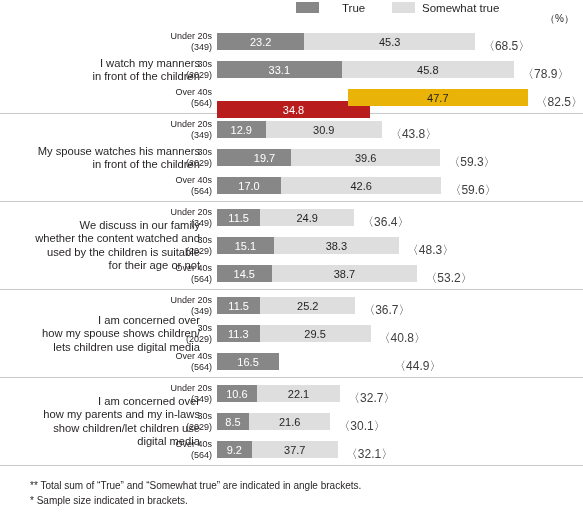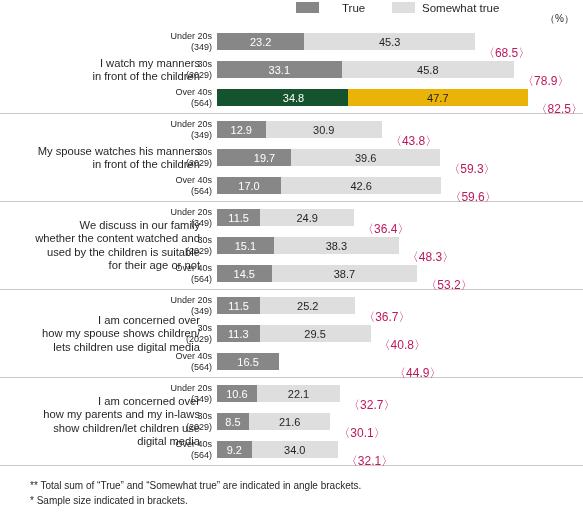--- a/index.html
+++ b/index.html
@@ -116,27 +116,27 @@
   }
   .seg.true {
     left: 0;
     color: #ffffff;
   }
   .seg.somewhat {
     color: #231f20;
   }
   .total {
     position: absolute;
-    top: 12px;
+    top: 5px;
     height: 17px;
     display: flex;
     align-items: center;
     font-size: 12px;
     white-space: nowrap;
-    color: #be185d;
+    color: #404040;
   }
 
   
   #notes {
     position: absolute;
     left: 30px;
     bottom: 6px;
     font-size: 10px;
     line-height: 14.5px;
     color: #231f20;
@@ -182,21 +182,21 @@
             <div class="seg somewhat" style="left: 124.621px; width: 172.437px; background: rgb(222, 222, 222);">45.8</div>
           </div>
           <div class="total" style="left: 522.058px;">〈78.9〉</div>
         </div>
         <div class="row">
           <div class="row-cat">
             <span class="cat-n">Over 40s</span>
             <span class="cat-n">(564)</span>
           </div>
           <div class="bar-track" style="width: 310.613px;">
-            <div class="seg true" style="width: 153px; background: #14532d;">34.8</div>
+            <div class="seg true" style="width: 153px; background: #b91c1c; margin-top: 12px;">34.8</div>
             <div class="seg somewhat" style="left: 131.022px; width: 179.59px; background: #eab308;">47.7</div>
           </div>
           <div class="total" style="left: 535.612px;">〈82.5〉</div>
         </div>
       </div>
     </div>
     <div class="group">
       <div class="group-inner">
         <div class="group-title">My spouse watches his manners<br>in front of the children</div>
         <div class="row">
@@ -334,21 +334,21 @@
           </div>
           <div class="total" style="left: 338.327px;">〈30.1〉</div>
         </div>
         <div class="row">
           <div class="row-cat">
             <span class="cat-n">Over 40s</span>
             <span class="cat-n">(564)</span>
           </div>
           <div class="bar-track" style="width: 120.856px;">
             <div class="seg true" style="width: 34.638px; background: rgb(135, 135, 135);">9.2</div>
-            <div class="seg somewhat" style="left: 34.638px; width: 86.2185px; background: rgb(222, 222, 222);">34.0</div>
+            <div class="seg somewhat" style="left: 34.638px; width: 86.2185px; background: rgb(222, 222, 222);">37.7</div>
           </div>
           <div class="total" style="left: 345.856px;">〈32.1〉</div>
         </div>
       </div>
     </div>
   </div>
 <div id="notes">
     <div class="note-line">** Total sum of “True” and “Somewhat true” are indicated in angle brackets.</div>
     <div class="note-line">* Sample size indicated in brackets.</div>
   </div>

